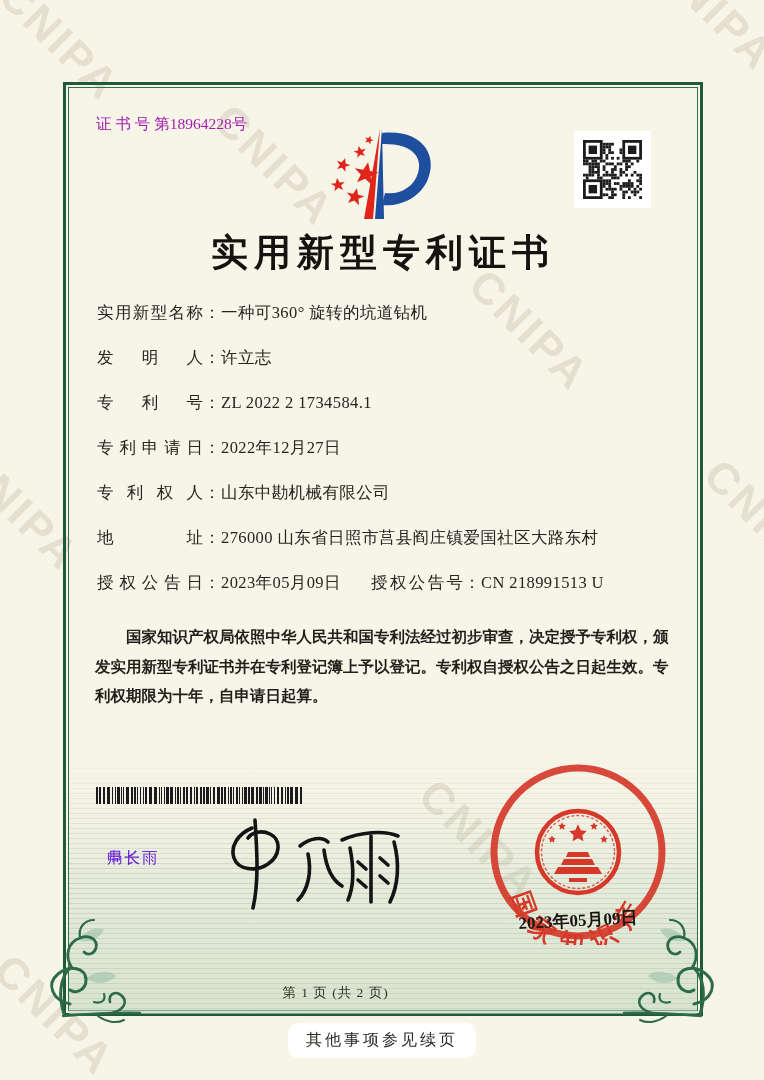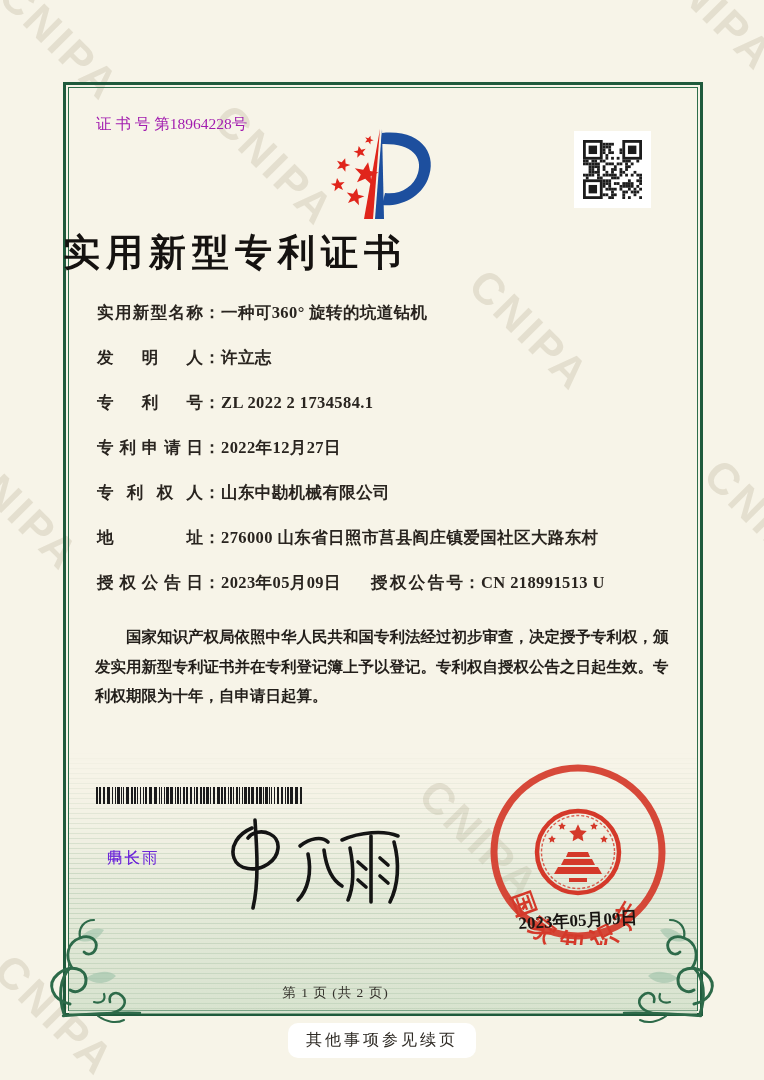--- a/index.html
+++ b/index.html
@@ -17,23 +17,23 @@
   .waves{position:absolute;left:69px;top:748px;width:628px;height:266px;
     background:
       linear-gradient(to bottom, rgba(190,212,186,0), rgba(190,212,186,.55)),
       repeating-linear-gradient(to bottom, rgba(120,158,122,.30) 0 1px, rgba(120,158,122,0) 1px 5px);
     -webkit-mask-image:linear-gradient(to bottom,transparent,#000 130px);
             mask-image:linear-gradient(to bottom,transparent,#000 130px);}
   .cert-number{position:absolute;left:96px;top:114px;font-size:15.5px;color:#a21caf;}
   .logo{position:absolute;left:326px;top:127px;}
   .qrpad{position:absolute;left:574px;top:131px;width:77px;height:77px;background:#ffffff;}
   .qrpad svg{position:absolute;left:9px;top:9px;}
-  .title{position:absolute;left:63px;top:228px;width:640px;
+  .title{position:absolute;left:63px;top:228px;width:640px;text-align:center;
          font-size:37px;font-weight:bold;letter-spacing:6px;color:#151210;}
-  .fields{position:absolute;left:97px;top:300px;width:578px;font-weight:bold;}
+  .fields{position:absolute;left:97px;top:300px;width:578px;}
   .frow{height:45px;line-height:26px;font-size:16.5px;}
   .flabel{display:inline-block;width:106px;text-align:justify;text-align-last:justify;vertical-align:top;}
   .flabel2{display:inline-block;width:92px;text-align:justify;text-align-last:justify;vertical-align:top;}
   .fcolon{display:inline-block;width:18px;text-align:center;}
   .fvalue{letter-spacing:.4px;}
   .fvalue-fixed{display:inline-block;width:150px;}
   .legal{position:absolute;left:95px;top:622px;width:580px;font-size:15.5px;
          line-height:29.5px;color:#221e1a;}
   .legal p{margin:0 0 3px 0;text-indent:2em;font-weight:bold;}
   .barcode{position:absolute;left:96px;top:787px;}

